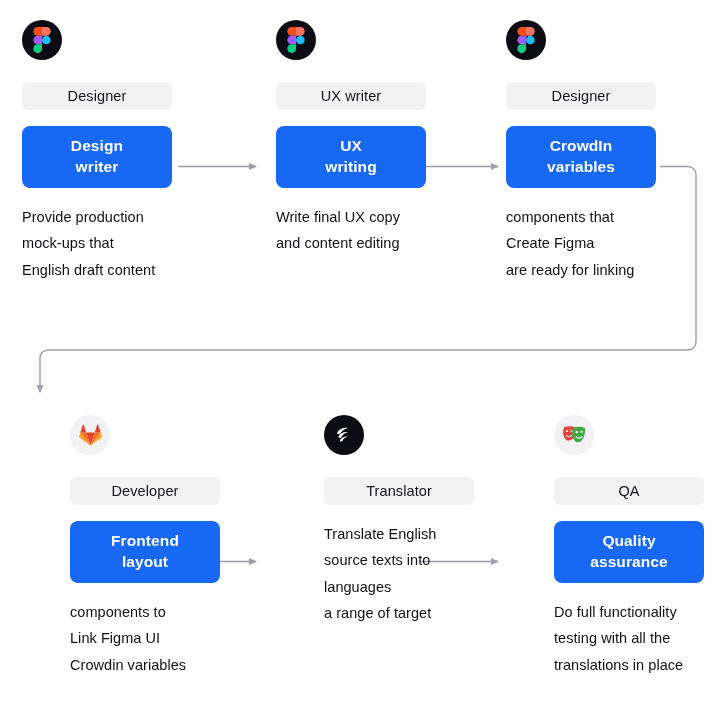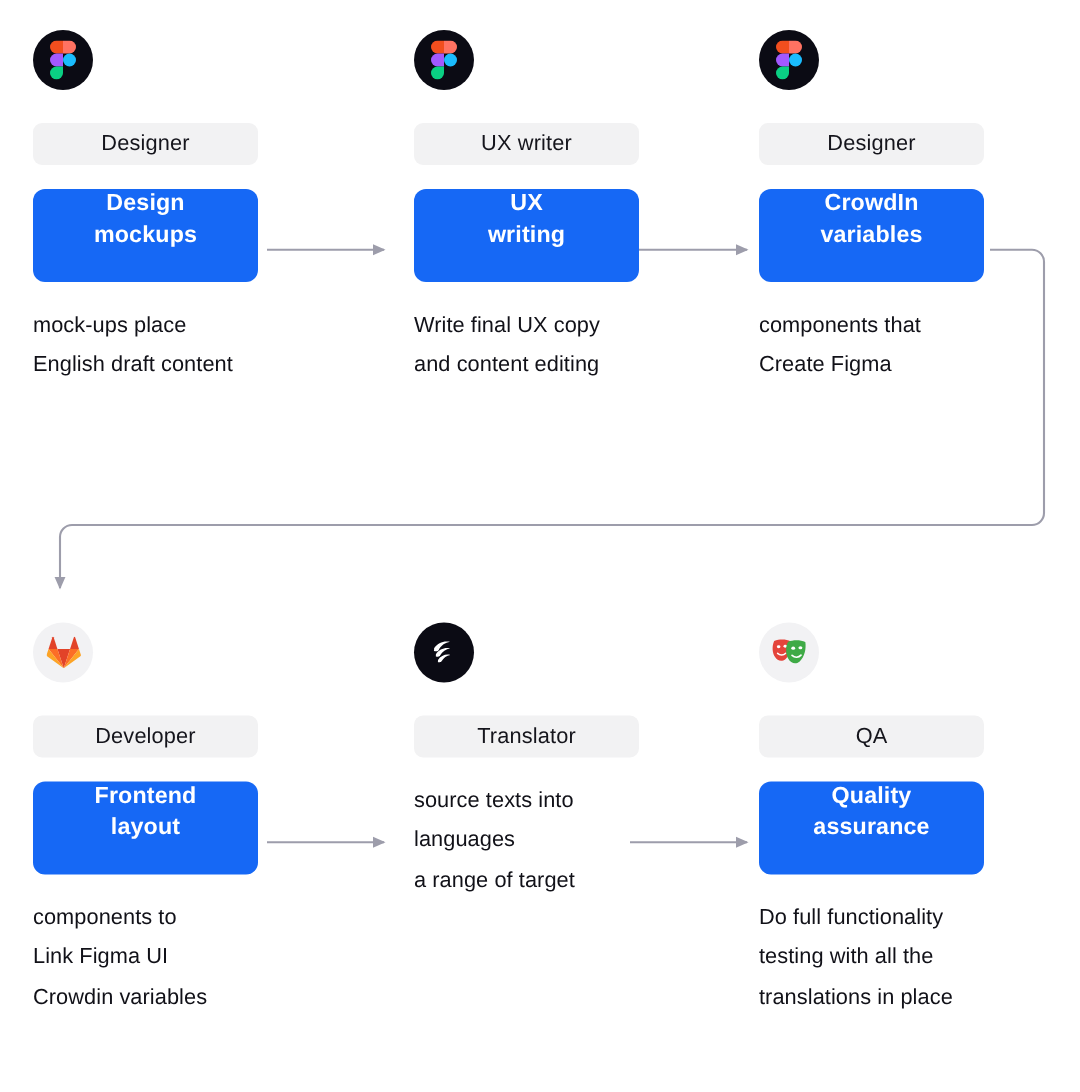--- a/index.html
+++ b/index.html
@@ -32,21 +32,21 @@
 
   
   .stage {
     position: absolute;
     width: 150px;
   }
   .stage.col1 { left: 22px; }
   .stage.col2 { left: 276px; }
   .stage.col3 { left: 506px; }
   .stage.row1 { top: 20px; }
-  .stage.row2 { top: 415px; }
+  .stage.row2 { top: 415px; margin-left: 48px; }
 
   
   .avatar {
     width: 40px;
     height: 40px;
     border-radius: 50%;
     display: flex;
     align-items: center;
     justify-content: center;
     overflow: hidden;
@@ -71,20 +71,21 @@
     letter-spacing: 0.1px;
   }
 
   
   .task-box {
     margin-top: 16px;
     height: 62px;
     background: #1668f5;
     border-radius: 8px;
     display: flex;
+    align-items: center;
     justify-content: center;
     text-align: center;
     color: #ffffff;
     font-size: 15.5px;
     font-weight: 700;
     line-height: 1.35;
     letter-spacing: 0.1px;
     padding: 0 8px;
     box-sizing: border-box;
   }
@@ -139,25 +140,26 @@
         <path d="M12 0h6a6 6 0 0 1 0 12h-6V0z" fill="#ff7262"></path>
         <path d="M6 12h6v12H6a6 6 0 0 1 0-12z" fill="#a259ff"></path>
         <circle cx="18" cy="18" r="6" fill="#1abcfe"></circle>
         <path d="M6 24h6v6a6 6 0 1 1-6-6z" fill="#0acf83"></path>
       </svg>
     </div>
     <div class="role-pill">Designer</div>
     <div class="task-box">
       <span>
         <span>Design</span><br>
-        <span>mockups</span>
-      </span>
-    </div>
-    <div class="desc">
-      <span>mock-ups place</span>
+        <span>writer</span>
+      </span>
+    </div>
+    <div class="desc">
+      <span>Provide production</span>
+      <span>mock-ups that</span>
       <span>English draft content</span>
     </div>
   </div>
 
   <div class="stage col2 row1">
     <div class="avatar dark">
       <svg width="18" height="26" viewBox="0 0 24 36">
         <path d="M6 0h6v12H6a6 6 0 0 1 0-12z" fill="#f24e1e"></path>
         <path d="M12 0h6a6 6 0 0 1 0 12h-6V0z" fill="#ff7262"></path>
         <path d="M6 12h6v12H6a6 6 0 0 1 0-12z" fill="#a259ff"></path>
@@ -191,20 +193,21 @@
     <div class="role-pill">Designer</div>
     <div class="task-box">
       <span>
         <span>CrowdIn</span><br>
         <span>variables</span>
       </span>
     </div>
     <div class="desc">
       <span>components that</span>
       <span>Create Figma</span>
+      <span>are ready for linking</span>
     </div>
   </div>
 
   <div class="stage col1 row2">
     <div class="avatar light">
       <svg width="23" height="22" viewBox="0 0 24 23">
         <path d="M12 22.5 L16.4 9 H7.6 Z" fill="#e24329"></path>
         <path d="M12 22.5 L7.6 9 H1.4 Z" fill="#fc6d26"></path>
         <path d="M1.4 9 L0.07 13.1 a0.9 0.9 0 0 0 0.33 1.01 L12 22.5 Z" fill="#fca326"></path>
         <path d="M1.4 9 H7.6 L4.94 0.82 a0.46 0.46 0 0 0-0.87 0 Z" fill="#e24329"></path>
@@ -230,20 +233,21 @@
   <div class="stage col2 row2">
     <div class="avatar dark">
       <svg width="24" height="24" viewBox="0 0 24 24">
         <path d="M5.4 9.2 c2.2-3.6 6.6-5.2 10.6-4.3 -3.1 0.5-5.9 2.4-7.4 5.2 -0.4 0.8-1 1-1.7 1 H5.9 c-0.6 0-0.8-0.4-0.5-0.9z" fill="#ffffff"></path>
         <path d="M6.6 13.1 c2.0-3.2 5.9-4.7 9.5-3.9 -2.8 0.5-5.3 2.2-6.6 4.7 -0.35 0.7-0.9 0.9-1.5 0.9H7.1 c-0.55 0-0.75-0.35-0.5-0.8z" fill="#ffffff"></path>
         <path d="M8.0 17.0 c1.8-2.8 5.1-4.1 8.2-3.4 -2.4 0.45-4.6 1.9-5.7 4.1 -0.3 0.6-0.8 0.75-1.3 0.75H8.4 c-0.5 0-0.65-0.3-0.4-0.7z" fill="#ffffff"></path>
       </svg>
     </div>
     <div class="role-pill">Translator</div>
     <div class="desc">
+      <span>Translate English</span>
       <span>source texts into</span>
       <span>languages</span>
       <span>a range of target</span>
     </div>
   </div>
 
   <div class="stage col3 row2">
     <div class="avatar light">
       <svg width="25" height="22" viewBox="0 0 26 22">
 

